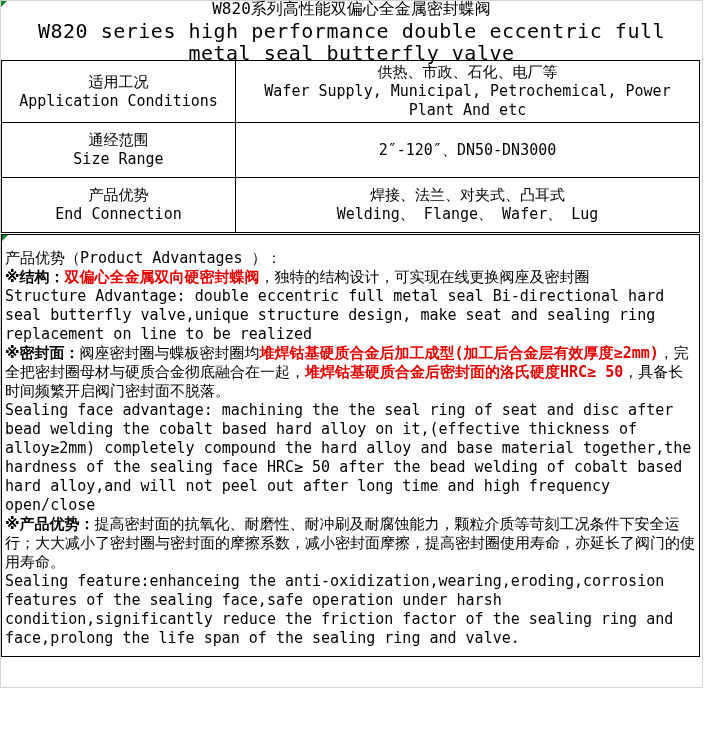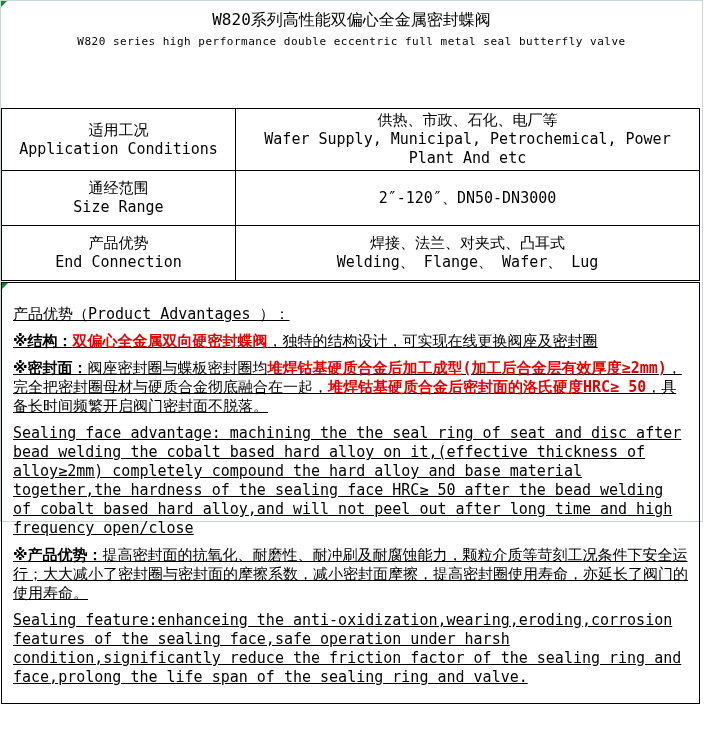--- a/index.html
+++ b/index.html
@@ -4,44 +4,43 @@
 <style>
   html,body{margin:0;padding:0;background:#fff;}
   body{
     width:705px;height:744px;
     font-family:"DejaVu Sans Mono","DejaVu Sans",monospace;
     color:#000;
     -webkit-font-smoothing:none;
   }
   .sheet{
     position:relative;
-    width:703px;height:522px;
+    width:703px;height:688px;
     border:1px solid var(--page-border,#ccd4dc);
     background:#fff;
     box-sizing:border-box;
   }
   .corner-marker{
     position:absolute;left:0;top:0;width:0;height:0;
     border-top:6px solid var(--marker-green,#18862c);
     border-right:6px solid transparent;
   }
   
   .title-block{
     height:59px;
     display:flex;flex-direction:column;justify-content:center;align-items:center;
     text-align:center;
   }
   .title-cn{font-size:16px;line-height:22px;}
-  .title-en{font-size:11px;line-height:22px;letter-spacing:0.5px;}
+  .title-en{font-size:20px;line-height:22px;letter-spacing:0.5px;}
   
   table.spec{
     border-collapse:collapse;
     width:699px;
     table-layout:fixed;
-    margin-top:48px;
   }
   table.spec td{
     border:1px solid #000;
     padding:2px 6px;
     text-align:center;
     vertical-align:middle;
     font-size:15px;line-height:19px;
   }
   table.spec col.c-label{width:234px;}
   table.spec tr:nth-child(1) td{height:56px;}
@@ -54,21 +53,21 @@
     position:relative;
     width:699px;
     min-height:409px;
     border:1px solid #000;
     box-sizing:border-box;
     margin-top:1px;
     padding:14px 2px 8px 3px;
     font-size:15px;line-height:19px;
   }
   .adv-block .corner-marker{left:0;top:0;}
-  .para{margin:8px;word-break:break-word;text-decoration:underline;}
+  .para{margin:0;word-break:break-word;}
   .seg-bold{font-weight:bold;}
   .seg-red{font-weight:bold;color:var(--hl-red,#e60000);}
 </style>
 </head>
 <body>
 
 <div class="sheet">
   <span class="corner-marker"></span>
 
   <div class="title-block">
@@ -112,19 +111,20 @@
           </td>
         </tr>
       </tbody>
   </table>
 
   <div class="adv-block">
     <span class="corner-marker"></span>
     <div class="para">产品优势（Product Advantages ）：</div>
     <div id="adv-paragraphs">
         <div class="para"><span class="seg-bold">※结构：</span><span class="seg-red">双偏心全金属双向硬密封蝶阀</span><span>，独特的结构设计，可实现在线更换阀座及密封圈</span></div>
+        <div class="para"><span>Structure Advantage: double eccentric full metal seal Bi-directional hard seal butterfly valve,unique structure design, make seat and sealing ring replacement on line to be realized</span></div>
         <div class="para"><span class="seg-bold">※密封面：</span><span>阀座密封圈与蝶板密封圈均</span><span class="seg-red">堆焊钴基硬质合金后加工成型(加工后合金层有效厚度≥2mm)</span><span>，完全把密封圈母材与硬质合金彻底融合在一起，</span><span class="seg-red">堆焊钴基硬质合金后密封面的洛氏硬度HRC≥ 50</span><span>，具备长时间频繁开启阀门密封面不脱落。</span></div>
         <div class="para"><span>Sealing face  advantage: machining the the seal ring of seat and disc after bead welding the cobalt based hard alloy on it,(effective thickness of alloy≥2mm) completely compound the hard alloy and base material together,the hardness of the sealing face HRC≥ 50 after the bead welding of cobalt based hard alloy,and will not peel out after long time and high frequency open/close</span></div>
         <div class="para"><span class="seg-bold">※产品优势：</span><span>提高密封面的抗氧化、耐磨性、耐冲刷及耐腐蚀能力，颗粒介质等苛刻工况条件下安全运行；大大减小了密封圈与密封面的摩擦系数，减小密封面摩擦，提高密封圈使用寿命，亦延长了阀门的使用寿命。</span></div>
         <div class="para"><span>Sealing feature:enhanceing the anti-oxidization,wearing,eroding,corrosion features of the sealing face,safe operation under harsh condition,significantly reduce the friction factor of the sealing ring and face,prolong the life span of the sealing ring and valve.</span></div>
       </div>
   </div>
 </div>
 
 </body></html>

